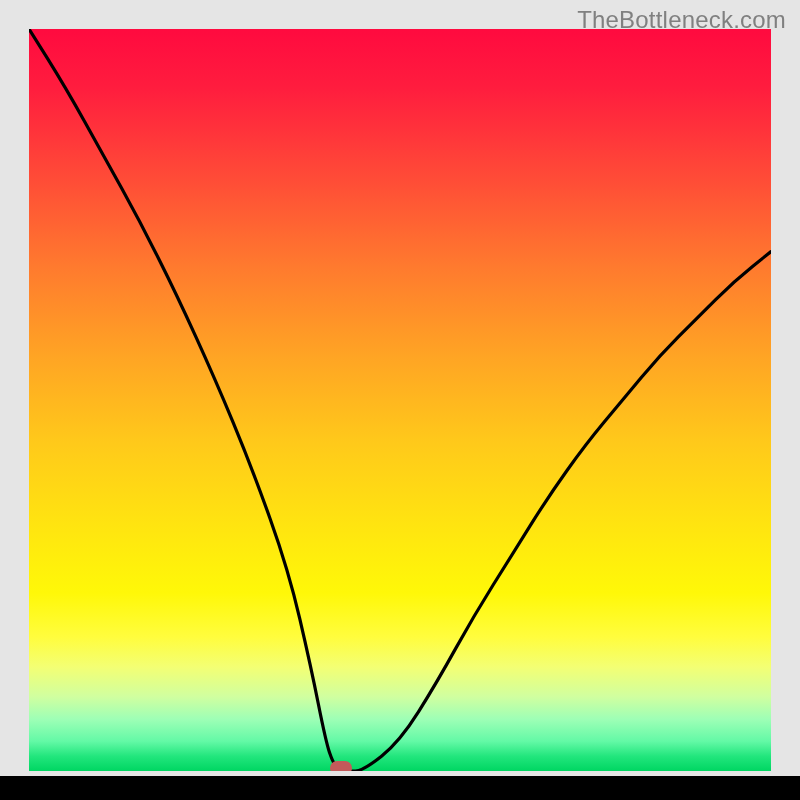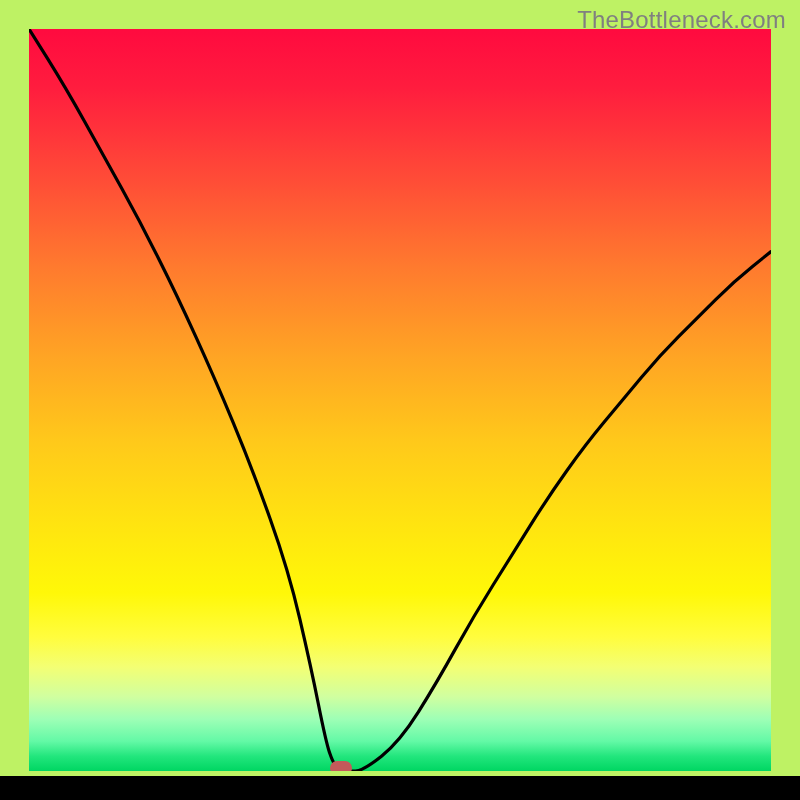--- a/index.html
+++ b/index.html
@@ -8,21 +8,21 @@
     width: 800px;
     height: 800px;
     overflow: hidden;
     background: #000;
     font-family: Arial, Helvetica, sans-serif;
   }
   .frame {
     position: relative;
     width: 800px;
     height: 776px;
-    background: #bef264;
+    background: #e5e5e5;
     text-align: center;
   }
   .watermark {
     position: absolute;
     top: 6px;
     right: 14px;
     color: #808080;
     font-size: 24px;
     font-weight: 400;
     letter-spacing: 0.2px;

